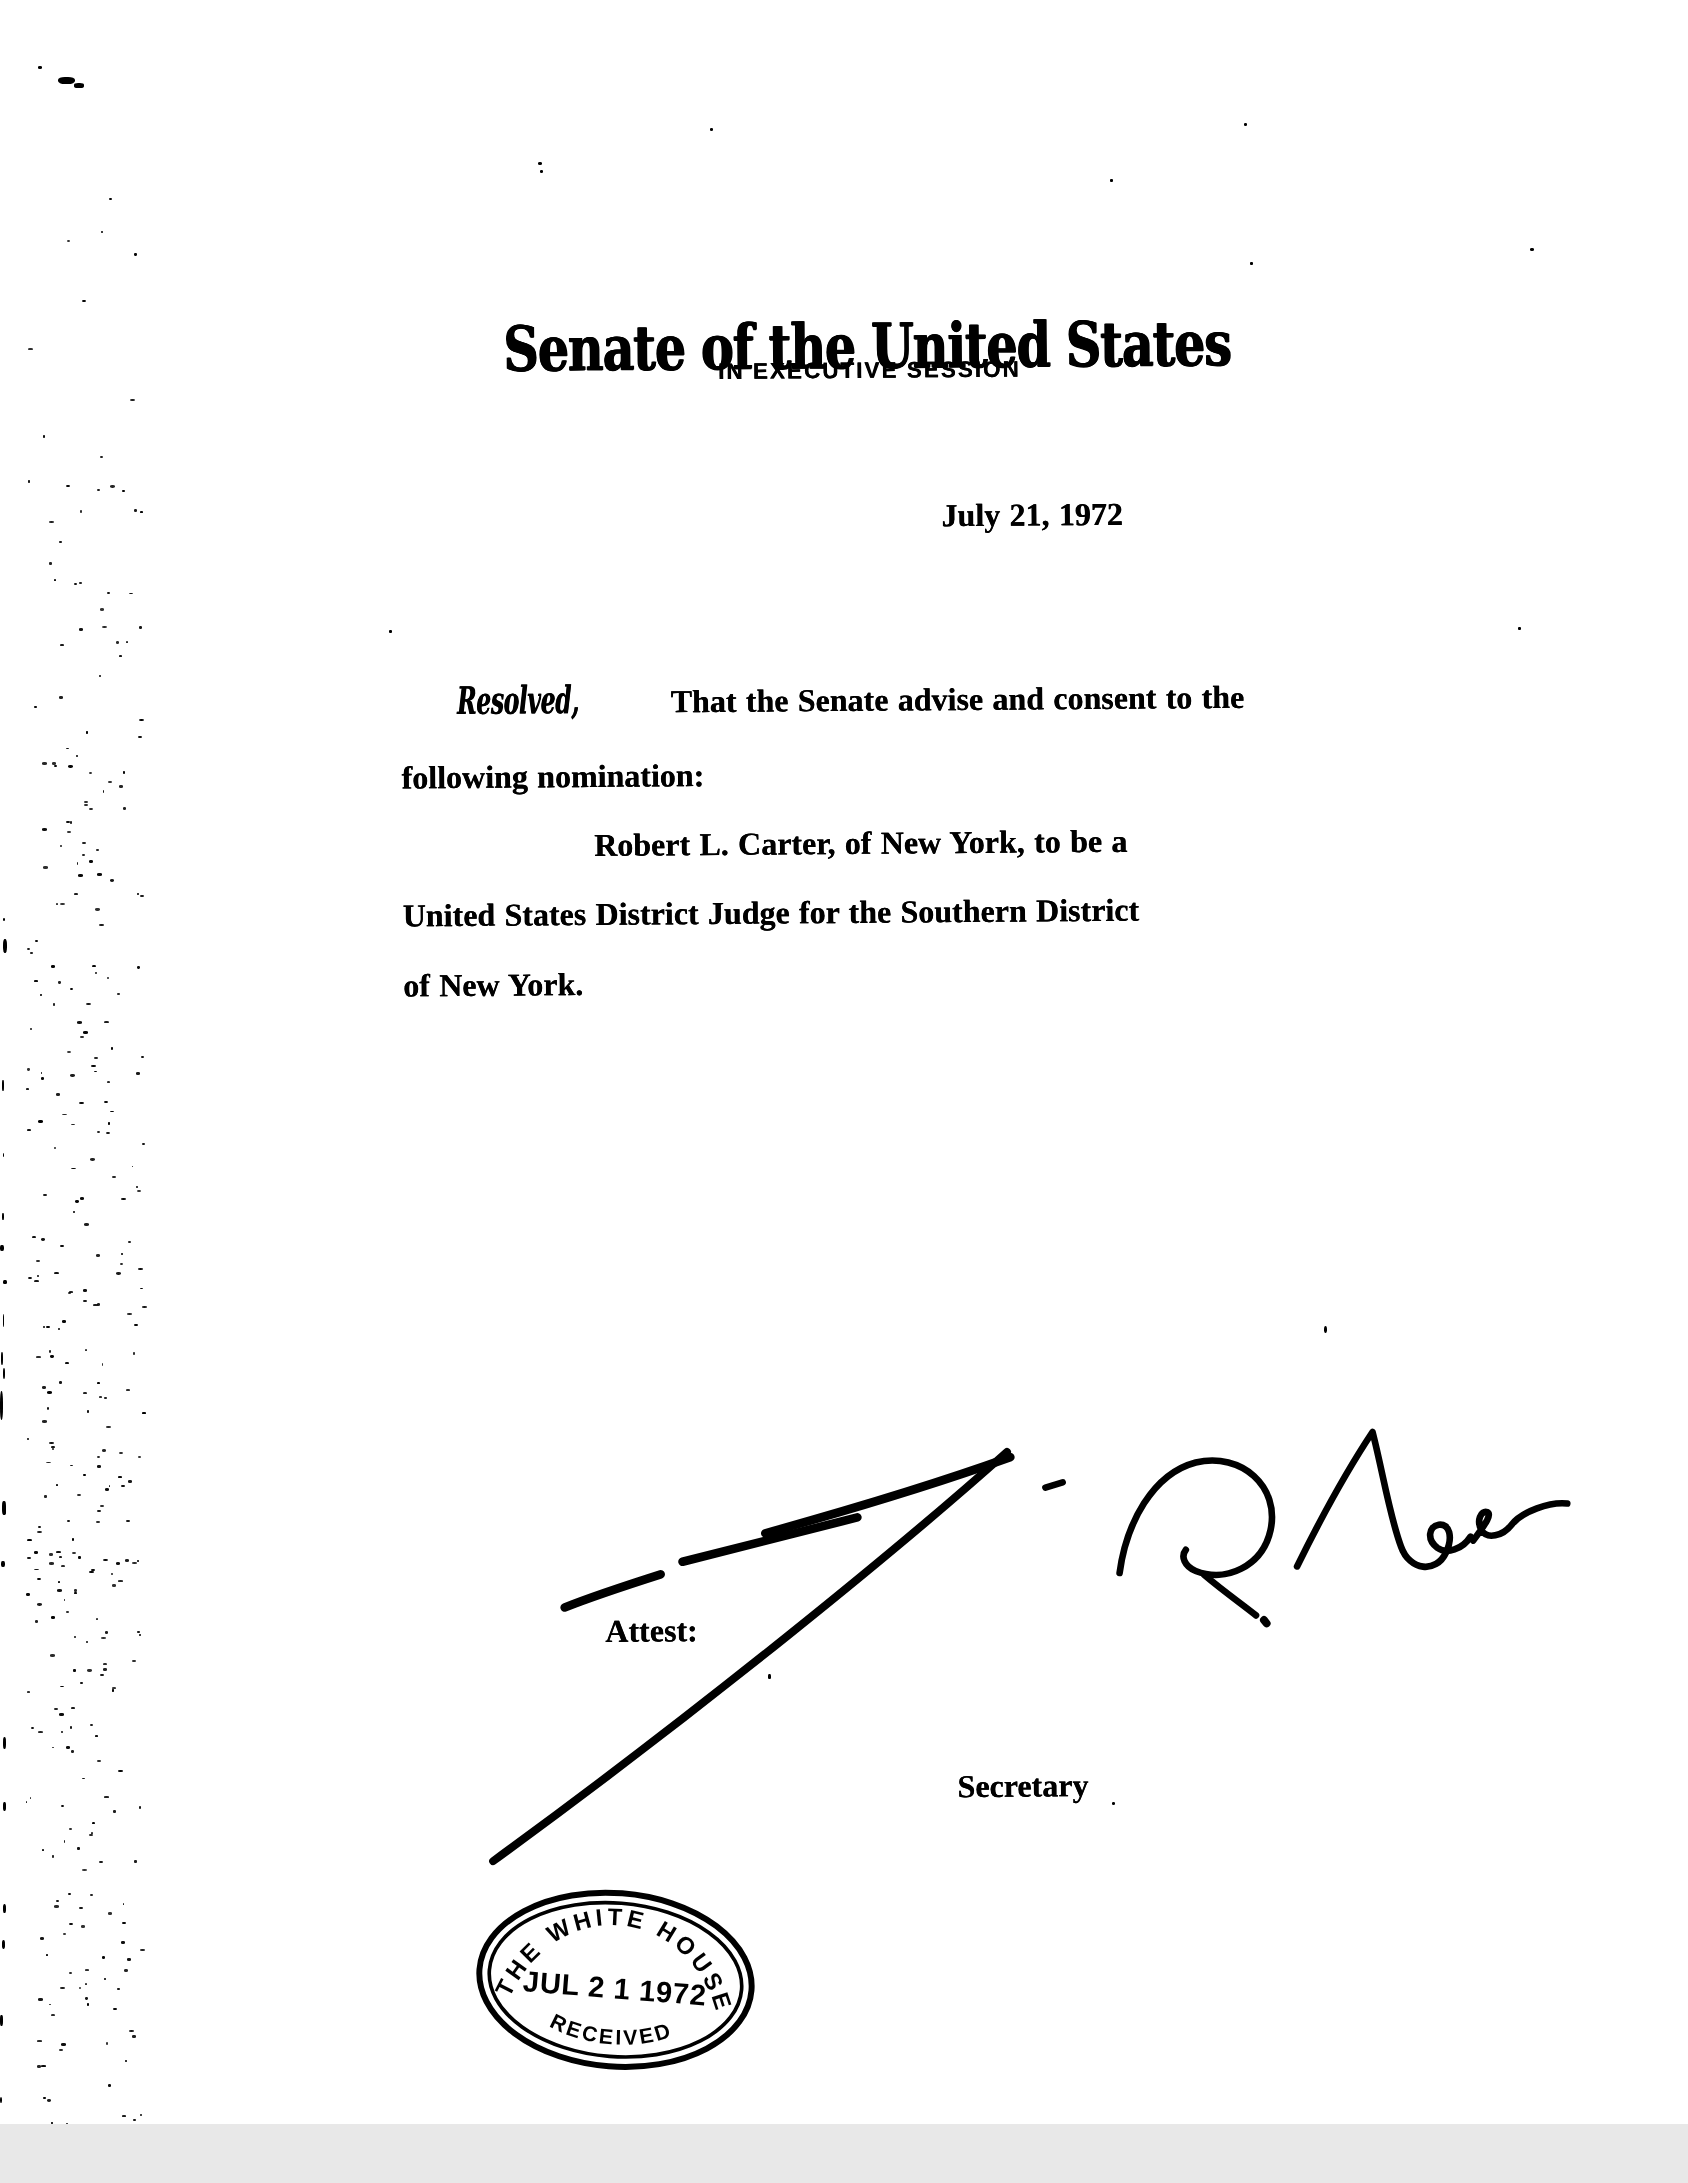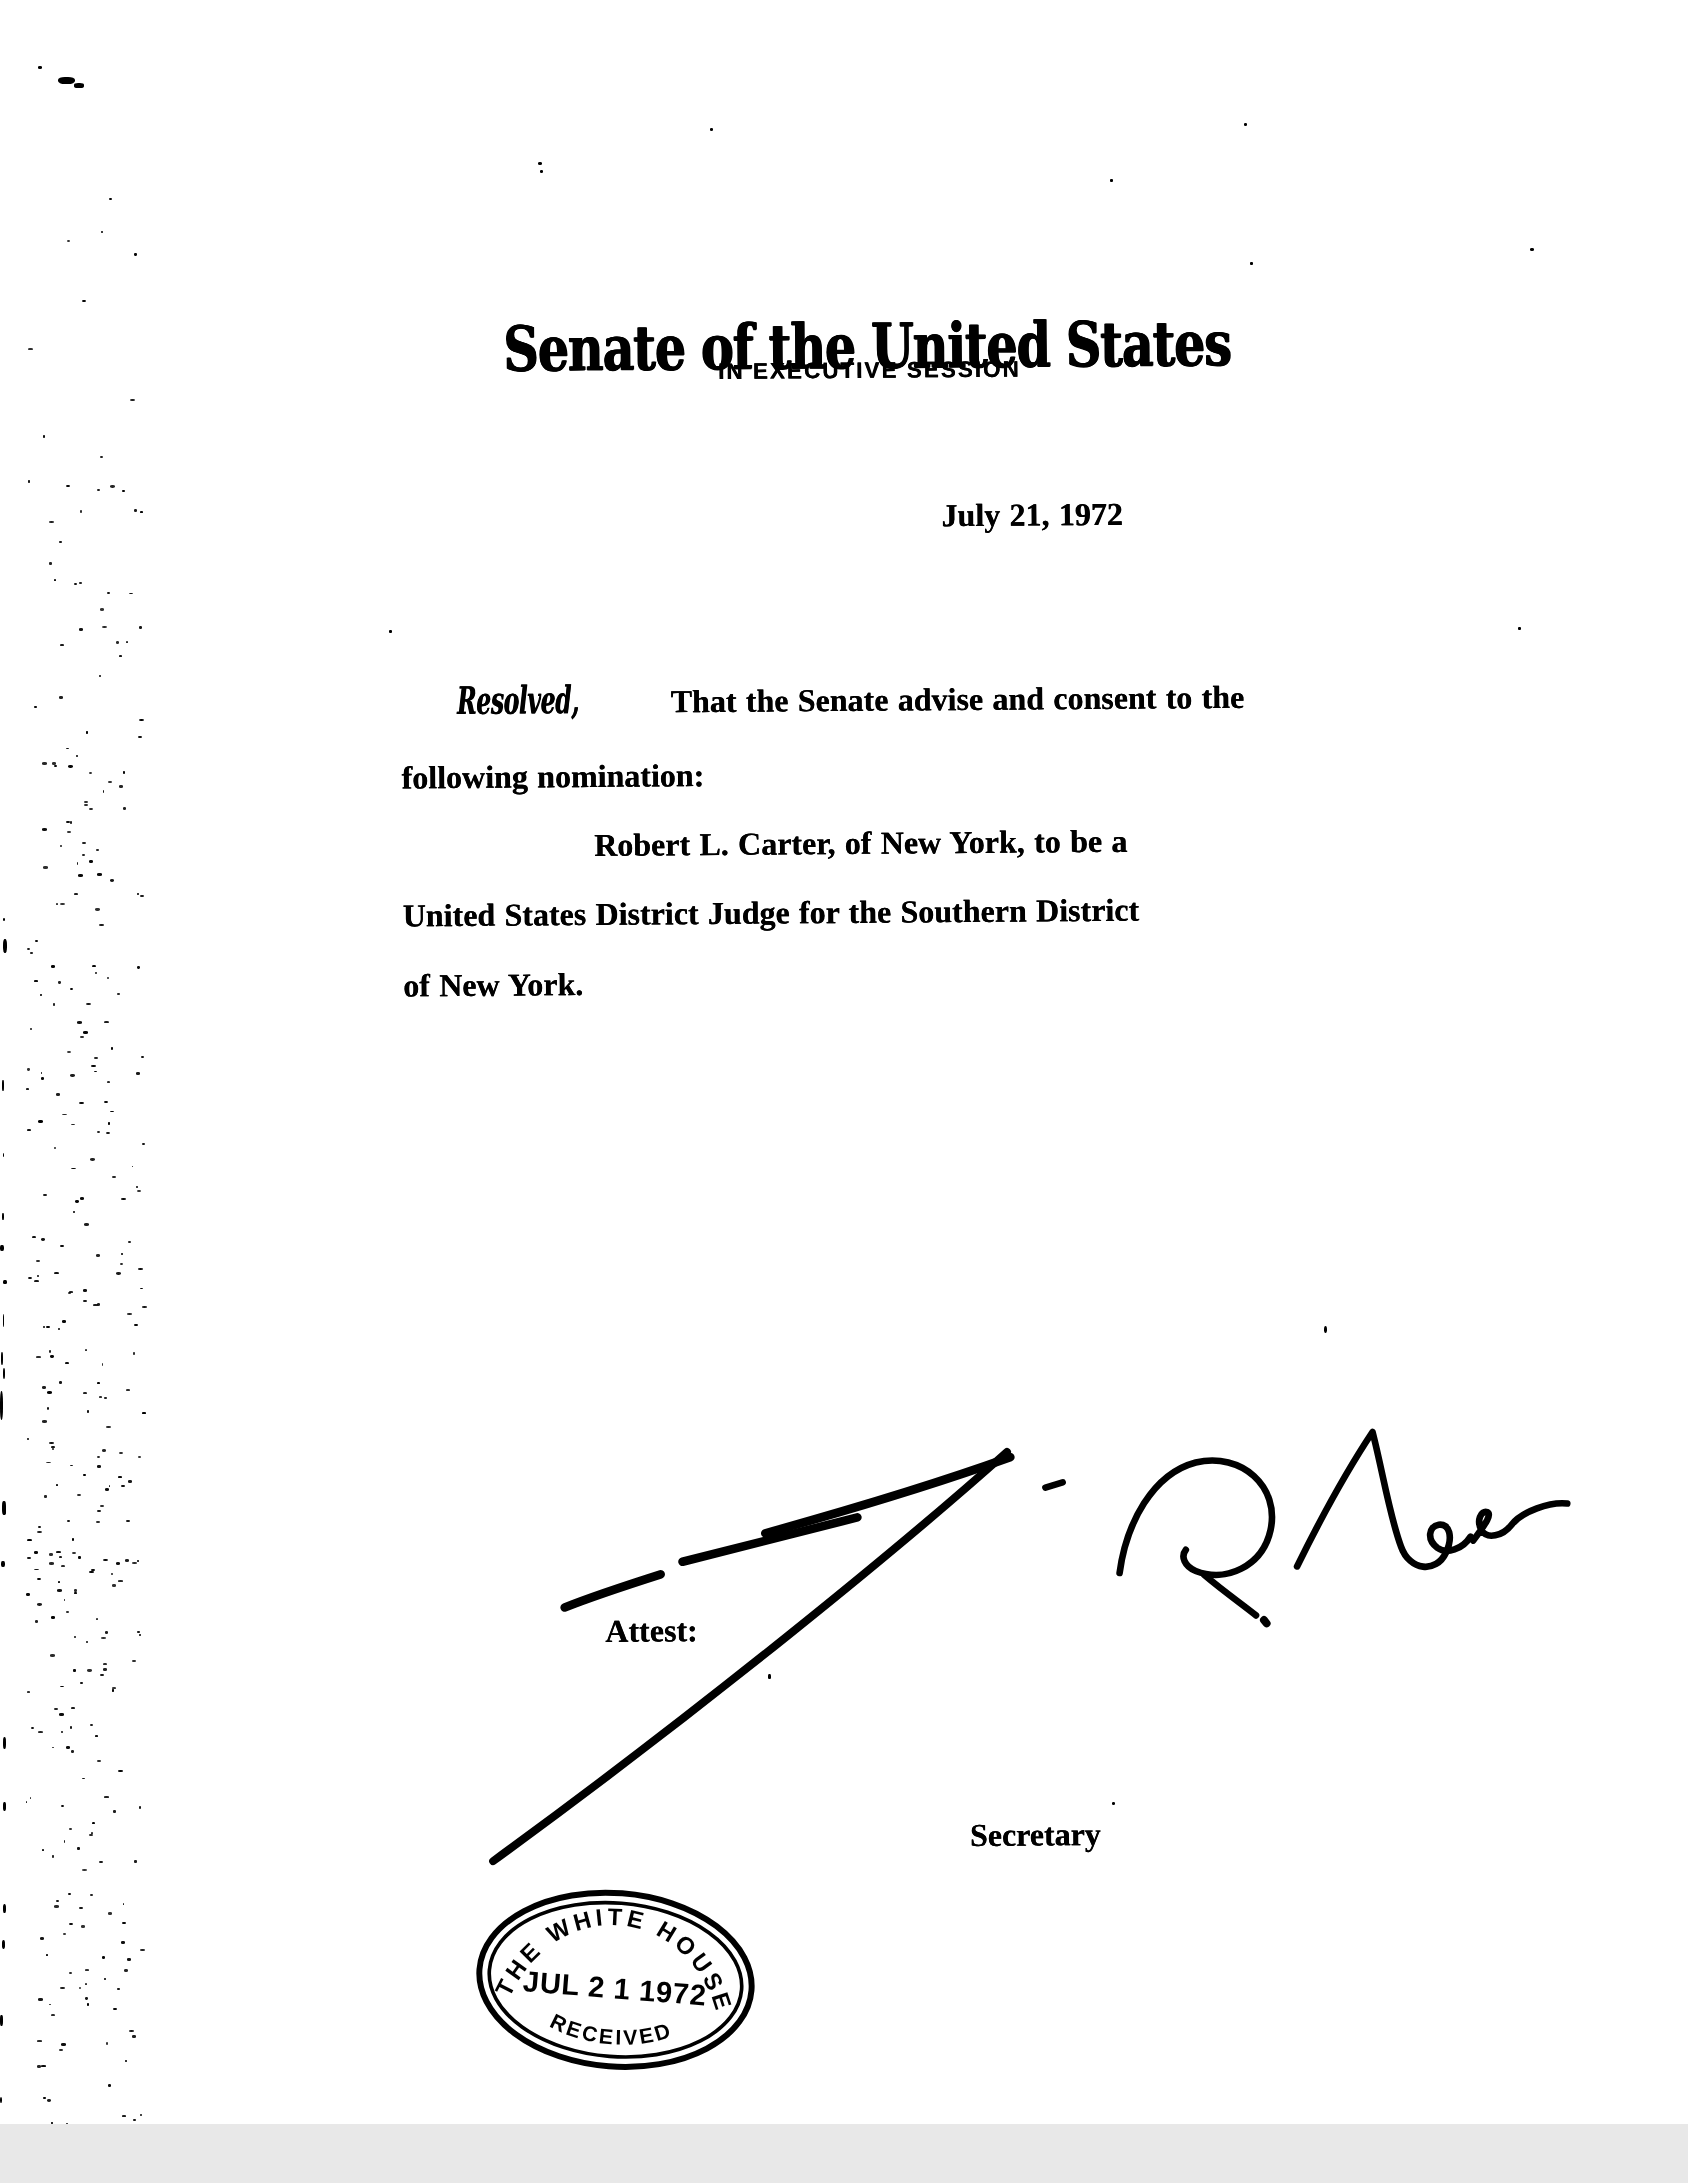--- a/index.html
+++ b/index.html
@@ -53,21 +53,21 @@
     margin-right:-41px;
     letter-spacing:-0.7px;
     text-shadow:0.7px 0 0 #000;
   }
   .resolved-rest{margin-left:58px;}
   .line-2{top:724px;left:404px;}
   .line-3{top:793px;left:596px;}
   .line-4{top:862px;left:404px;}
   .line-5{top:932px;left:404px;}
   .attest-label{top:1611px;left:601px;}
-  .secretary-label{top:1818px;left:952px;margin-left:12px;}
+  .secretary-label{top:1769px;left:952px;}
   .content-layer{
     position:absolute;inset:0;
     transform:rotate(-0.45deg);
     transform-origin:844px 1093px;
   }
   
   .signature-svg{position:absolute;left:464px;top:1424px;}
   .stamp-svg{
     position:absolute;left:471px;top:1882px;
     transform:rotate(4.5deg);

